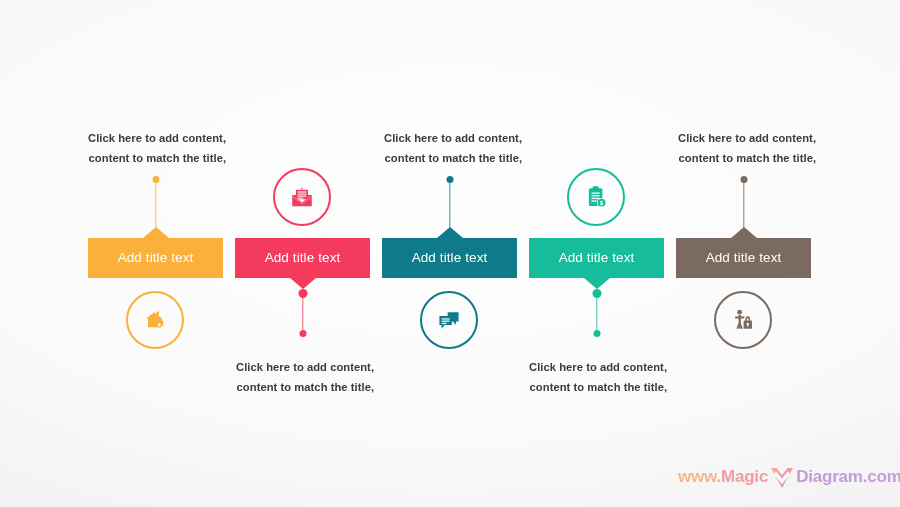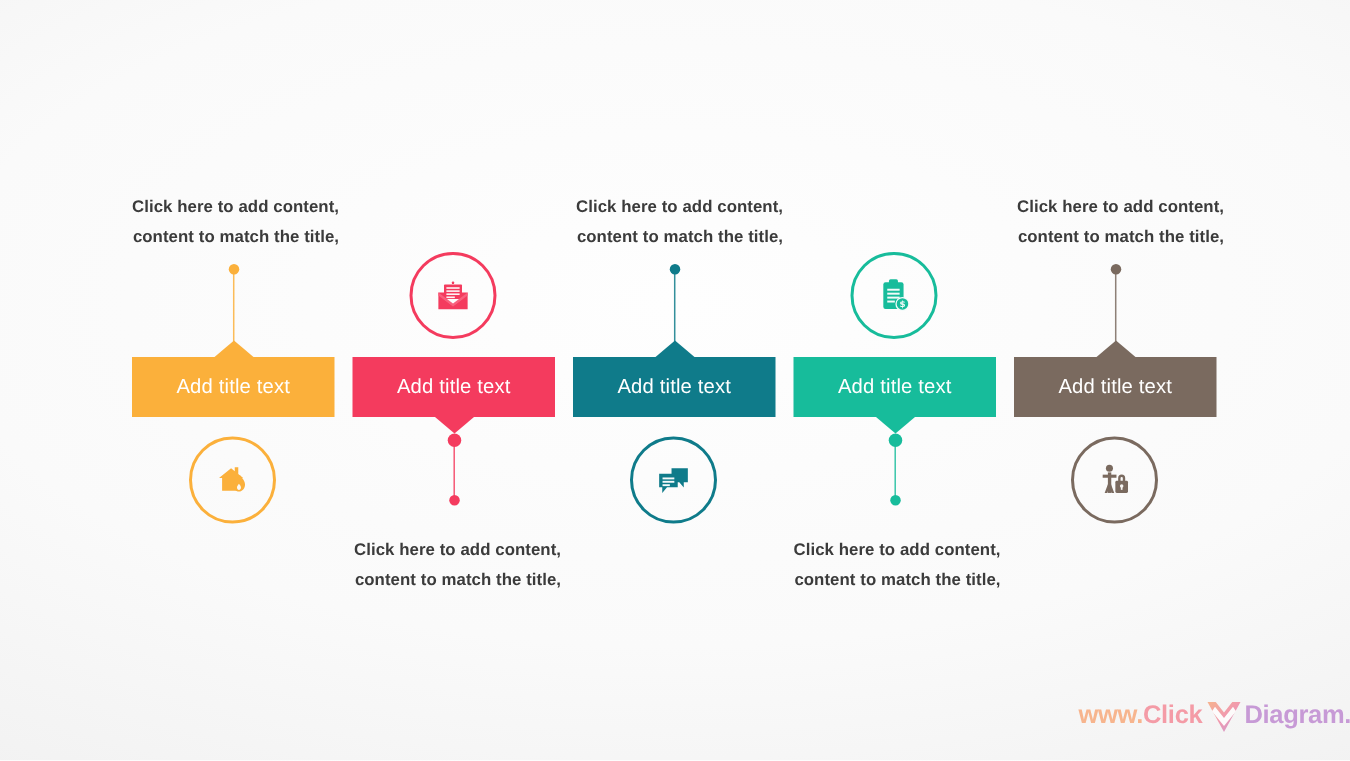--- a/index.html
+++ b/index.html
@@ -119,21 +119,21 @@
     left: 678px;
     top: 464px;
     height: 26px;
     display: flex;
     align-items: center;
     font-size: 17px;
     font-weight: bold;
     letter-spacing: -0.2px;
     white-space: nowrap;
   }
-  #watermark .wm-www   { color: #f7b58e; margin-left: 41px; }
+  #watermark .wm-www   { color: #f7b58e; }
   #watermark .wm-magic { color: #f49ba6; }
   #watermark .wm-diag  { color: #c79ad6; }
   #watermark .wm-mark  {
     display: inline-block;
     width: 26px;
     height: 22px;
     margin: 0 1px;
     position: relative;
     top: 1px;
   }
@@ -294,21 +294,21 @@
         <rect x="16.6" y="16.6" width="9.0" height="8.6" rx="1.0"></rect>
         <path d="M18.6 16.9 L18.6 14.6 A2.5 2.5 0 0 1 23.6 14.6 L23.6 16.9 L21.9 16.9 L21.9 14.6 A0.8 0.8 0 0 0 20.3 14.6 L20.3 16.9 Z"></path>
         <circle cx="21.1" cy="20.2" r="1.25" fill="#f6f4f2"></circle>
         <rect x="20.5" y="20.4" width="1.2" height="2.6" fill="#f6f4f2"></rect>
       </svg>
     </span>
   </div>
 
   <div id="watermark">
     <span class="wm-www">www.</span>
-    <span class="wm-magic">Click</span>
+    <span class="wm-magic">Magic</span>
     <span class="wm-mark">
       <svg width="26" height="22" viewBox="0 0 26 22" aria-hidden="true">
         <defs>
           <linearGradient id="wmg" x1="0" y1="0" x2="1" y2="1">
             <stop offset="0%" stop-color="#f6b48f"></stop>
             <stop offset="50%" stop-color="#f19aae"></stop>
             <stop offset="100%" stop-color="#c79ad6"></stop>
           </linearGradient>
         </defs>
         <path d="M2 1 L7.5 1 L13 8 L18.5 1 L24 1 L13 21 Z" fill="url(#wmg)"></path>

